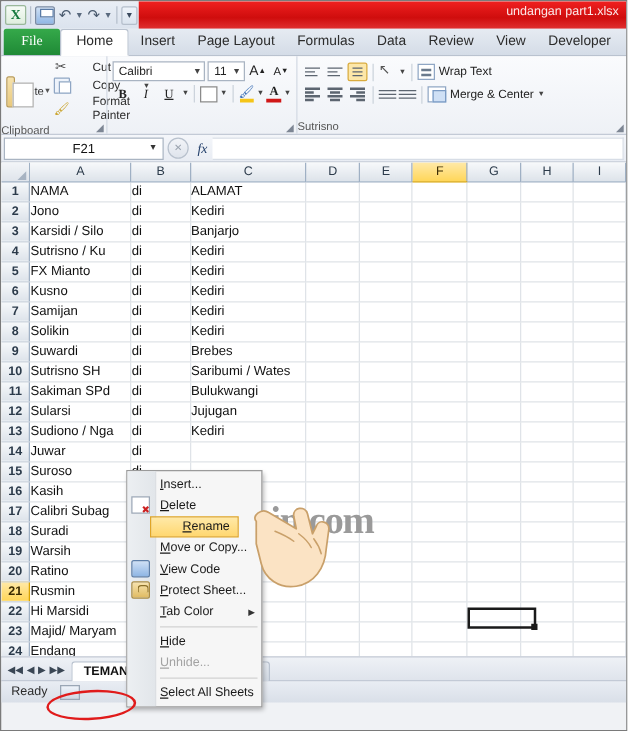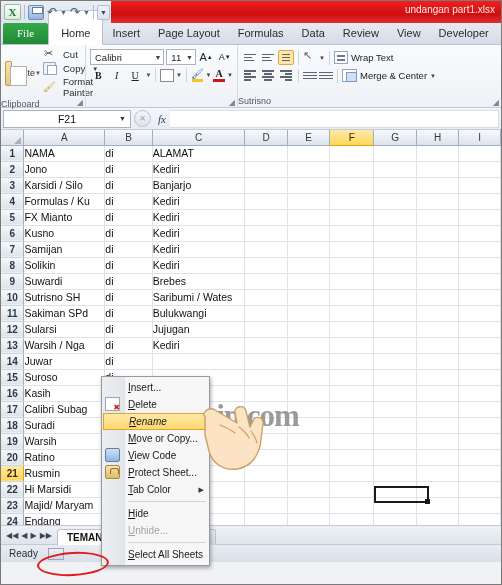--- a/index.html
+++ b/index.html
@@ -70,21 +70,21 @@
     line-height: 13px; white-space: nowrap;
   }
   .tab.file {
     background: linear-gradient(to bottom,#35a94a,#1f8a36);
     color:#fff; font-weight: normal; padding: 4px 14px 4px 14px;
     border-radius:2px 2px 0 0;
     font-family:Liberation Serif, serif;
   }
   .tab.active {
     background:#fff; border:1px solid #b9c2cf; border-bottom:1px solid #fff;
-    border-radius: 3px 3px 0 0; margin-bottom:-1px; padding: 16px 12px 4px 12px;
+    border-radius: 3px 3px 0 0; margin-bottom:-1px; padding: 3px 12px 4px 12px;
   }
 
   
   .ribbon {
     height: 63px; background: linear-gradient(to bottom,#fafbfd,#eef1f6);
     border-bottom:1px solid #c3cad6; display:flex; position:relative;
   }
   .rgroup { position: relative; display:flex; flex-direction:column; }
   .rgroup-body { flex:1; display:flex; padding: 3px 4px 0 4px; }
   .rgroup-label {
@@ -104,21 +104,21 @@
     background: linear-gradient(to bottom,#f7e3ae,#e9c97c);
     border:1px solid #b99a55; border-radius:2px;
   }
   .paste-ico:after{
     content:''; position:absolute; left:4px; top:4px; width:15px; height:18px;
     background:#fff; border:1px solid #b0b0b0;
   }
   .paste-lbl { font-size:9px; color:#333; line-height:11px; margin-top:1px;}
   .paste-car { font-size:6px; color:#555; line-height:5px;}
   .clip-items { display:flex; flex-direction:column; justify-content:center; gap:1px; padding-left:2px;}
-  .clip-row { display:flex; align-items:center; gap:7px; font-size:9.5px; color:#2b2b2b;}
+  .clip-row { display:flex; align-items:center; gap:18px; font-size:9.5px; color:#2b2b2b;}
   .mini-ico { width:13px; height:13px; position:relative; flex:0 0 13px;}
   .ic-cut:before{content:'\2702'; font-size:11px; color:#4a4a4a; position:absolute; left:1px; top:-1px;}
   .ic-copy{background:#eef3fb;border:1px solid #8fa6c4;border-radius:1px;}
   .ic-copy:after{content:'';position:absolute;left:3px;top:2px;width:8px;height:8px;background:#fff;border:1px solid #8fa6c4;}
   .ic-fp:before{content:'\1F58C'; font-size:10px; color:#c9a227; position:absolute; left:0; top:0;}
 
   
   .grp-font { width: 152px; gap: 36px; }
   .font-rows { display:flex; flex-direction:column; gap:2px; width:100%; padding-top:1px;}
   .frow { display:flex; align-items:center; gap:2px; }
@@ -250,23 +250,22 @@
     content:''; position:absolute; left:0; top:0; bottom:0; width:22px;
     background:linear-gradient(to right,#eceff2,#e2e6ea); border-right:1px solid #dcdfe3;
   }
   .ci{
     position:relative; height:17px; display:flex; align-items:center;
     font-size:10px; color:#1a1a1a; padding-left:26px; z-index:2;
   }
   .ci .u{text-decoration:underline;}
   .ci.hl{
     background:linear-gradient(to bottom,#ffe9a8,#ffd770);
-    border:1px solid #e0a526; height:17px; margin:0 1px;
+    border:1px solid #e0a526; height:17px; margin:0 18px;
     padding-left:25px;
-    font-style:italic;
   }
   .ci.dis{color:#a3a3a3;}
   .ci .ci-ico{position:absolute;left:3px;top:1px;width:15px;height:14px;}
   .ctxsep{height:1px;background:#d2d2d2;margin:3px 3px 3px 26px;}
   .ci .arr{position:absolute;right:5px;font-size:7px;color:#333;}
 
   .ico-del{background:#fff;border:1px solid #9aa6b5;position:relative;}
   .ico-del:after{content:'\2716';position:absolute;right:-1px;bottom:-2px;font-size:8px;color:#c22;}
   .ico-vc{background:linear-gradient(to bottom,#cfe0f5,#8fb6e4);border:1px solid #5e7fa8;border-radius:2px;}
   .ico-ps{background:linear-gradient(to bottom,#f7e3ae,#e0bb62);border:1px solid #a98b42;border-radius:2px;position:relative;}
@@ -536,21 +535,21 @@
             <td class="cell w-c">Banjarjo</td>
             <td class="cell w-d"></td>
             <td class="cell w-e"></td>
             <td class="cell w-f"></td>
             <td class="cell w-g"></td>
             <td class="cell w-h"></td>
             <td class="cell w-i"></td>
           </tr>
           <tr>
             <th class="rowh">4</th>
-            <td class="cell w-a">Formulas / Ku</td>
+            <td class="cell w-a">Sutrisno / Ku</td>
             <td class="cell w-b">di</td>
             <td class="cell w-c">Kediri</td>
             <td class="cell w-d"></td>
             <td class="cell w-e"></td>
             <td class="cell w-f"></td>
             <td class="cell w-g"></td>
             <td class="cell w-h"></td>
             <td class="cell w-i"></td>
           </tr>
           <tr>
@@ -644,21 +643,21 @@
             <td class="cell w-c">Jujugan</td>
             <td class="cell w-d"></td>
             <td class="cell w-e"></td>
             <td class="cell w-f"></td>
             <td class="cell w-g"></td>
             <td class="cell w-h"></td>
             <td class="cell w-i"></td>
           </tr>
           <tr>
             <th class="rowh">13</th>
-            <td class="cell w-a">Warsih / Nga</td>
+            <td class="cell w-a">Sudiono / Nga</td>
             <td class="cell w-b">di</td>
             <td class="cell w-c">Kediri</td>
             <td class="cell w-d"></td>
             <td class="cell w-e"></td>
             <td class="cell w-f"></td>
             <td class="cell w-g"></td>
             <td class="cell w-h"></td>
             <td class="cell w-i"></td>
           </tr>
           <tr>

